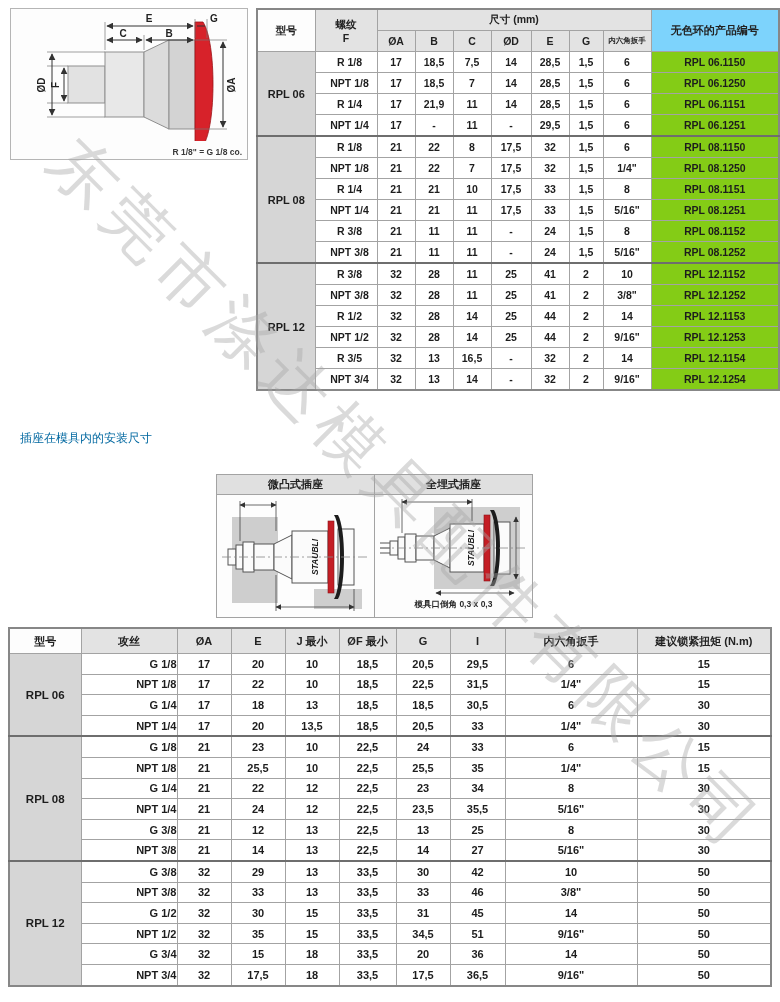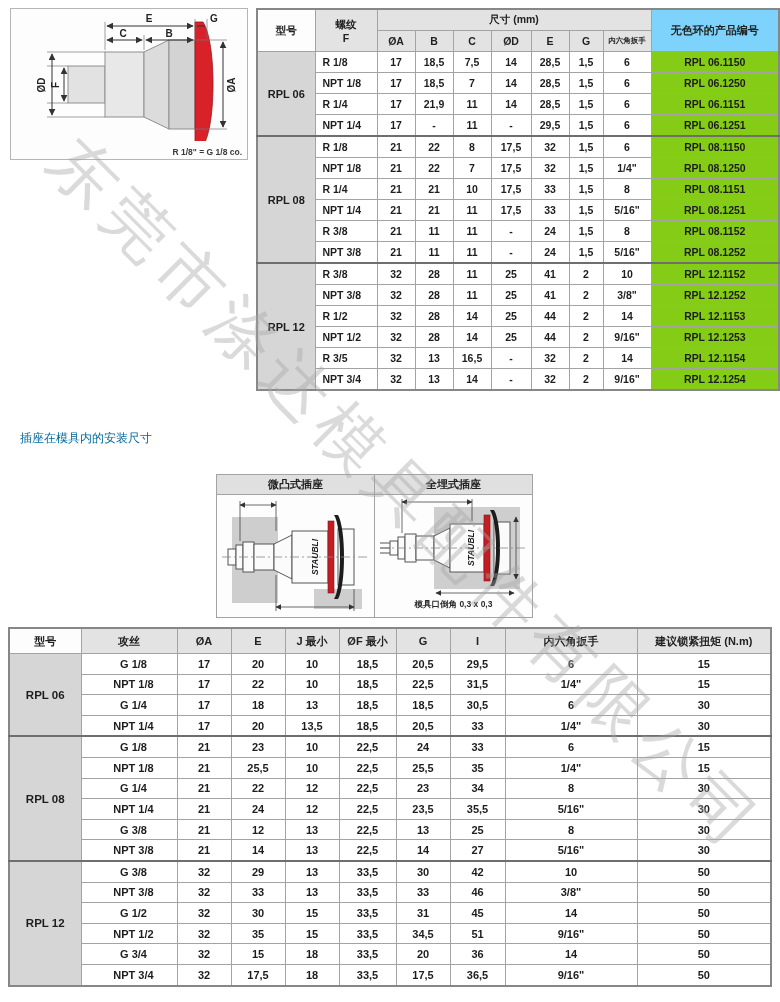--- a/index.html
+++ b/index.html
@@ -21,21 +21,21 @@
   th,td{border:1px solid #a3a3a3;text-align:center;padding:0;overflow:hidden;white-space:nowrap;}
 
   
   .t1{position:absolute;left:256px;top:8px;width:522px;font-size:10.5px;border:2px solid #878787;}
   .t1 th{background:#e3e3e3;font-weight:700;height:20px;font-size:10.5px;color:#222;}
   .t1 th.h-model{background:#fdfdfd;}
   .t1 th.h-product{background:#7dd3fc;font-size:11px;}
   .t1 th.h-wrench{font-size:7.5px;}
   .t1 td{height:20px;font-weight:600;color:#1d1d1d;}
   .t1 td.model-cell{background:#d6d6d6;font-weight:700;font-size:11px;}
-  .t1 td.thread-cell{text-align:left;padding-left:7px;}
+  .t1 td.thread-cell{text-align:center;padding-left:7px;}
   .t1 td.product-cell{background:#84cc16;font-weight:700;}
   .t1 tr.group-start td{border-top:2px solid #6e6e6e;}
 
   
   .notes{position:absolute;left:256px;top:400px;width:522px;display:flex;
     justify-content:space-between;align-items:center;font-size:10.5px;font-weight:700;color:#2b2b2b;}
   .note{display:flex;align-items:center;gap:6px;}
   .badge{display:inline-block;color:#fff;font-style:italic;font-weight:700;font-size:10px;
     padding:2px 7px 3px 7px;line-height:1;}
   .badge-blue{background:#1866b2;}
@@ -49,21 +49,21 @@
   .img-table th{background:#e0e0e0;height:19px;font-size:11px;font-weight:700;color:#222;}
   .img-table td{height:120px;vertical-align:top;background:#fdfdfd;}
   .img-caption{font-size:8.5px;font-weight:700;color:#2b2b2b;text-align:center;margin-top:-3px;}
 
   
   .t2{position:absolute;left:8px;top:627px;width:762px;font-size:11px;border:2px solid #878787;}
   .t2 th{background:#e3e3e3;font-weight:700;height:24px;color:#222;}
   .t2 th.h-model2{background:#fdfdfd;}
   .t2 td{height:19.6px;font-weight:600;color:#1d1d1d;}
   .t2 td.model-cell{background:#d6d6d6;font-weight:700;font-size:11.5px;}
-  .t2 td.thread-cell{text-align:center;padding-left:9px;margin-top:44px;}
+  .t2 td.thread-cell{text-align:right;padding-left:9px;margin-top:44px;}
   .t2 tr.group-start td{border-top:2px solid #6e6e6e;}
 
   svg text{font-family:"Liberation Sans","DejaVu Sans",sans-serif;}
   .dim-label{font-size:10px;font-weight:700;fill:#222;}
   .brand-text{font-size:8.5px;font-weight:700;font-style:italic;fill:#222;}
 </style>
 </head>
 <body>
 
 <div class="page">

